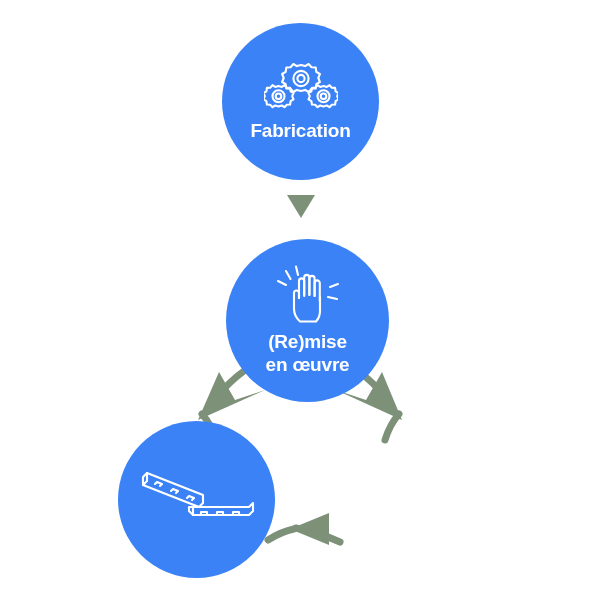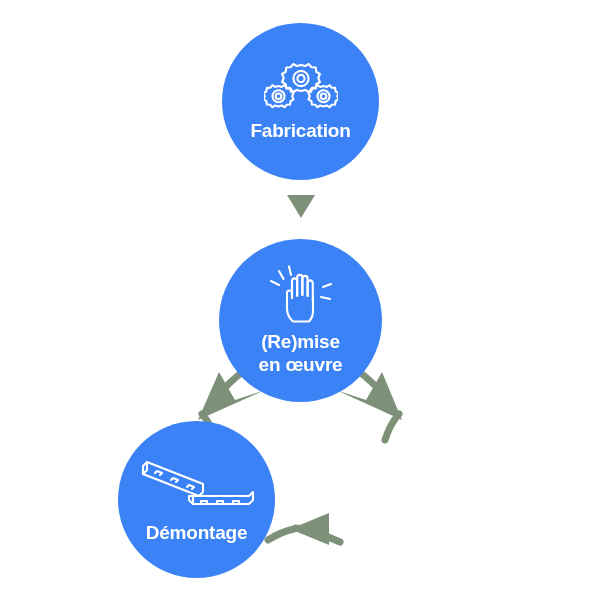--- a/index.html
+++ b/index.html
@@ -45,21 +45,21 @@
     left: 222px;
     top: 23px;
     width: 157px;
     height: 157px;
   }
   #node-fabrication .node-icon { margin-bottom: 6px; }
   #node-fabrication .node-label { font-size: 19px; }
 
   
   #node-remise {
-    left: 219px;
+    left: 226px;
     top: 239px;
     width: 163px;
     height: 163px;
     justify-content: center;
   }
   #node-remise .node-icon { margin-bottom: 3px; }
   #node-remise .node-label { font-size: 19px; line-height: 1.22; }
 
   
   #node-demontage {
@@ -179,17 +179,16 @@
           <path d="M96 48 L96 45 L102 45 L102 48"></path>
 
           <path d="M6 10 L10 6 L66 28 L66 36 L62 40 L6 18 Z"></path>
           <path d="M10 6 L10 14 L6 18"></path>
           <path d="M18 17 L20 15 L25 17 L23 19"></path>
           <path d="M34 24 L36 22 L41 24 L39 26"></path>
           <path d="M50 31 L52 29 L57 31 L55 33"></path>
         </g>
       </svg>
     </span>
-    <span class="node-label">Démontage</span>
   </div>
 
 
 </div>
 
 </body></html>

